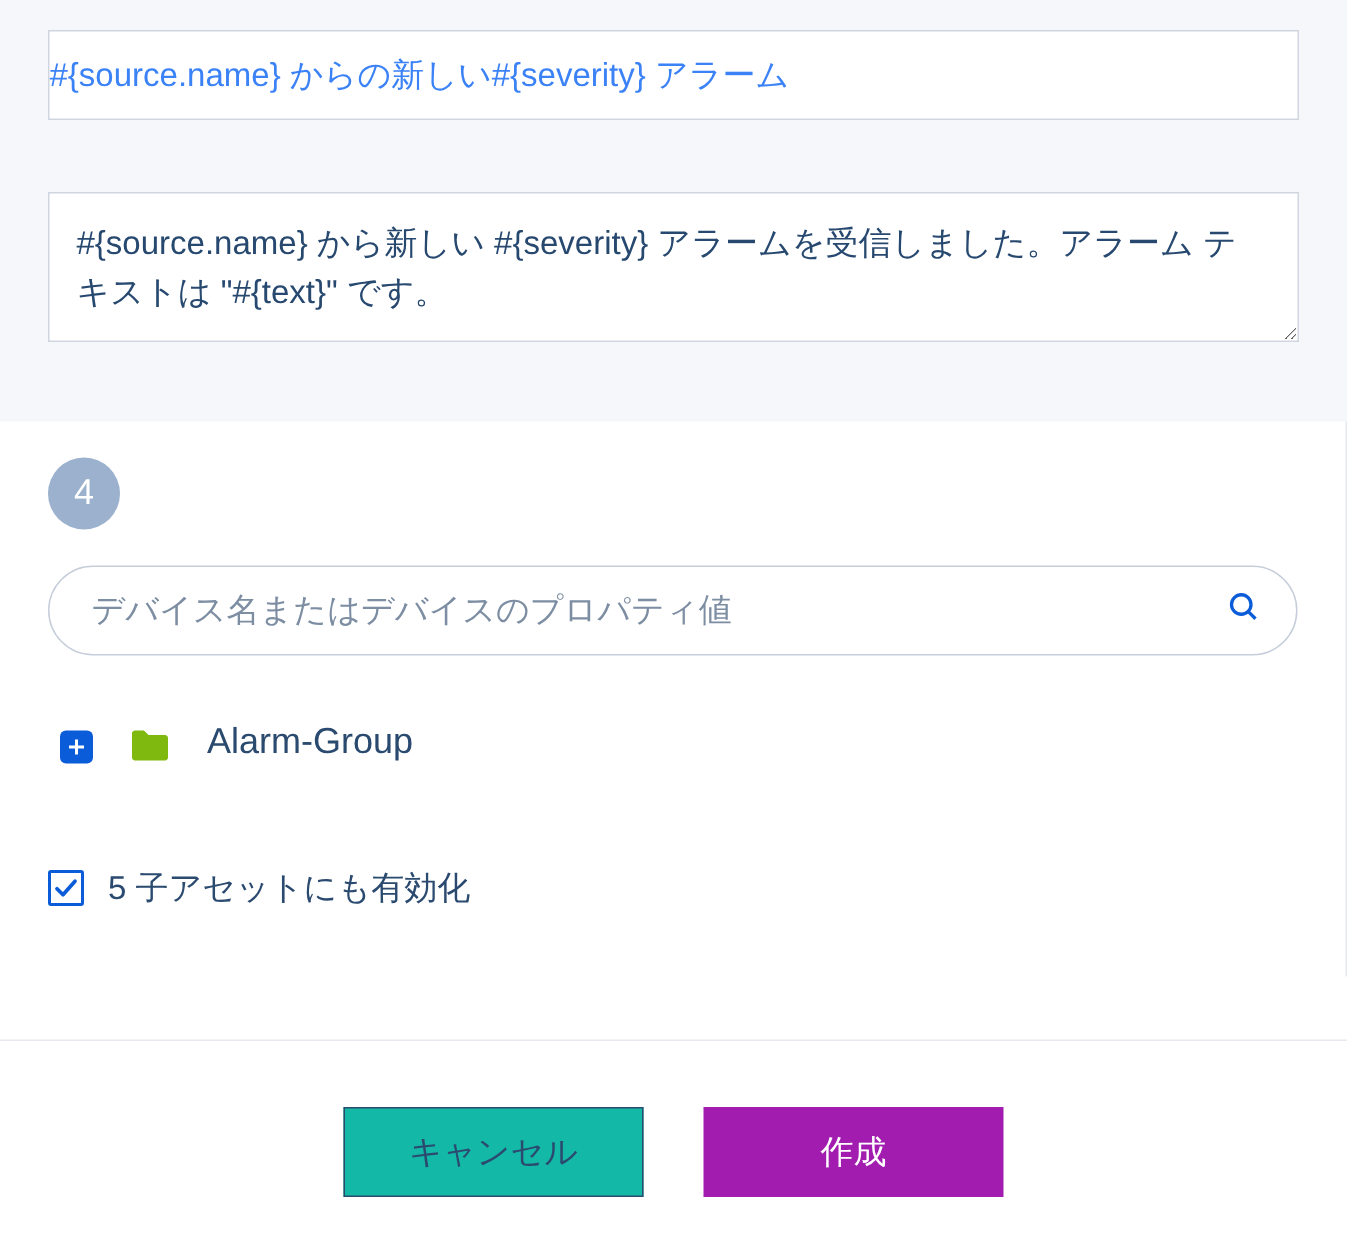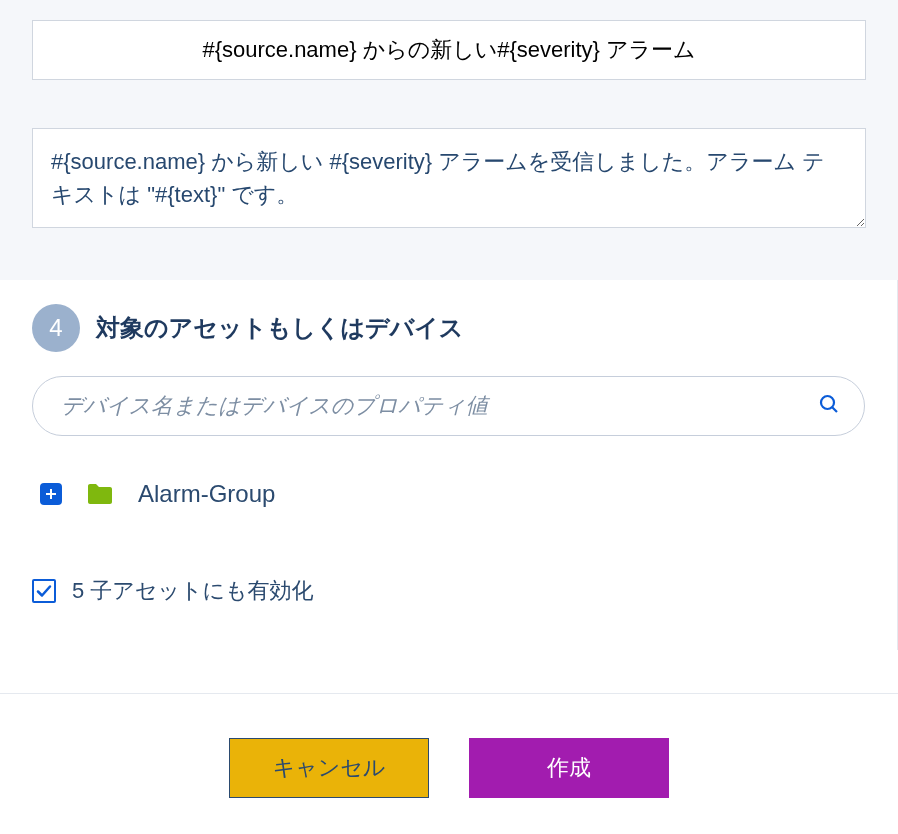--- a/index.html
+++ b/index.html
@@ -19,23 +19,22 @@
 .top-section {
   background: #f5f7fa;
   padding: 20px 32px 48px 32px;
 }
 .textfield {
   width: 100%;
   border: 1px solid #d0d6df;
   background: #fff;
   padding: 16px 0;
   font-size: 22px;
-  color: #000000;
-  font-family: inherit;
-  text-align: center;
+  color: #3b82f6;
+  font-family: inherit;
 }
 .textfield.single {
   margin-bottom: 48px;
 }
 .textarea {
   width: 100%;
   border: 1px solid #d0d6df;
   background: #fff;
   padding: 16px 18px;
   font-size: 22px;
@@ -76,38 +75,37 @@
 .search-wrap {
   position: relative;
   margin-bottom: 40px;
 }
 .search-input {
   width: 100%;
   border: 1px solid #c6cedb;
   border-radius: 32px;
   padding: 16px 56px 16px 28px;
   font-size: 22px;
-  font-style: italic;
   color: #556980;
   font-family: inherit;
   outline: none;
 }
 .search-input::placeholder {
   color: #7d8ea3;
 }
 .search-icon {
   position: absolute;
   right: 24px;
   top: 50%;
   transform: translateY(-50%);
   color: #0b5cd8;
 }
 .tree-row {
   display: flex;
-  align-items: center;
+  align-items: flex-end;
   gap: 24px;
   padding: 4px 8px;
   margin-bottom: 60px;
 }
 .expand-btn {
   width: 22px;
   height: 22px;
   background: #0b5cd8;
   border-radius: 4px;
   display: flex;
@@ -164,21 +162,21 @@
 .btn {
   min-width: 200px;
   padding: 14px 36px;
   font-size: 22px;
   border: none;
   cursor: pointer;
   font-family: inherit;
   text-align: center;
 }
 .btn-cancel {
-  background: #eab308;
+  background: #14b8a6;
   border: 1px solid #2b4a6f;
   color: #2b4a6f;
 }
 .btn-create {
   background: #a21caf;
   color: #fff;
 }
 </style>
 </head>
 <body>
@@ -186,21 +184,20 @@
 <div class="scroll-area">
 
   <div class="top-section">
     <input type="text" class="textfield single" value="#{source.name} からの新しい#{severity} アラーム" style="">
     <textarea class="textarea" style="">#{source.name} から新しい #{severity} アラームを受信しました。アラーム テキストは "#{text}" です。</textarea>
   </div>
 
   <div class="step-section">
     <div class="step-header">
       <div class="step-badge">4</div>
-      <div class="step-title">対象のアセットもしくはデバイス</div>
     </div>
 
     <div class="search-wrap">
       <input type="text" class="search-input" placeholder="デバイス名またはデバイスのプロパティ値" style="">
       <span class="search-icon">
         <svg width="24" height="24" viewBox="0 0 24 24" fill="none" stroke="currentColor" stroke-width="2.2">
           <circle cx="10.5" cy="10.5" r="6.5"></circle>
           <line x1="20" y1="20" x2="15.2" y2="15.2"></line>
         </svg>
       </span>

